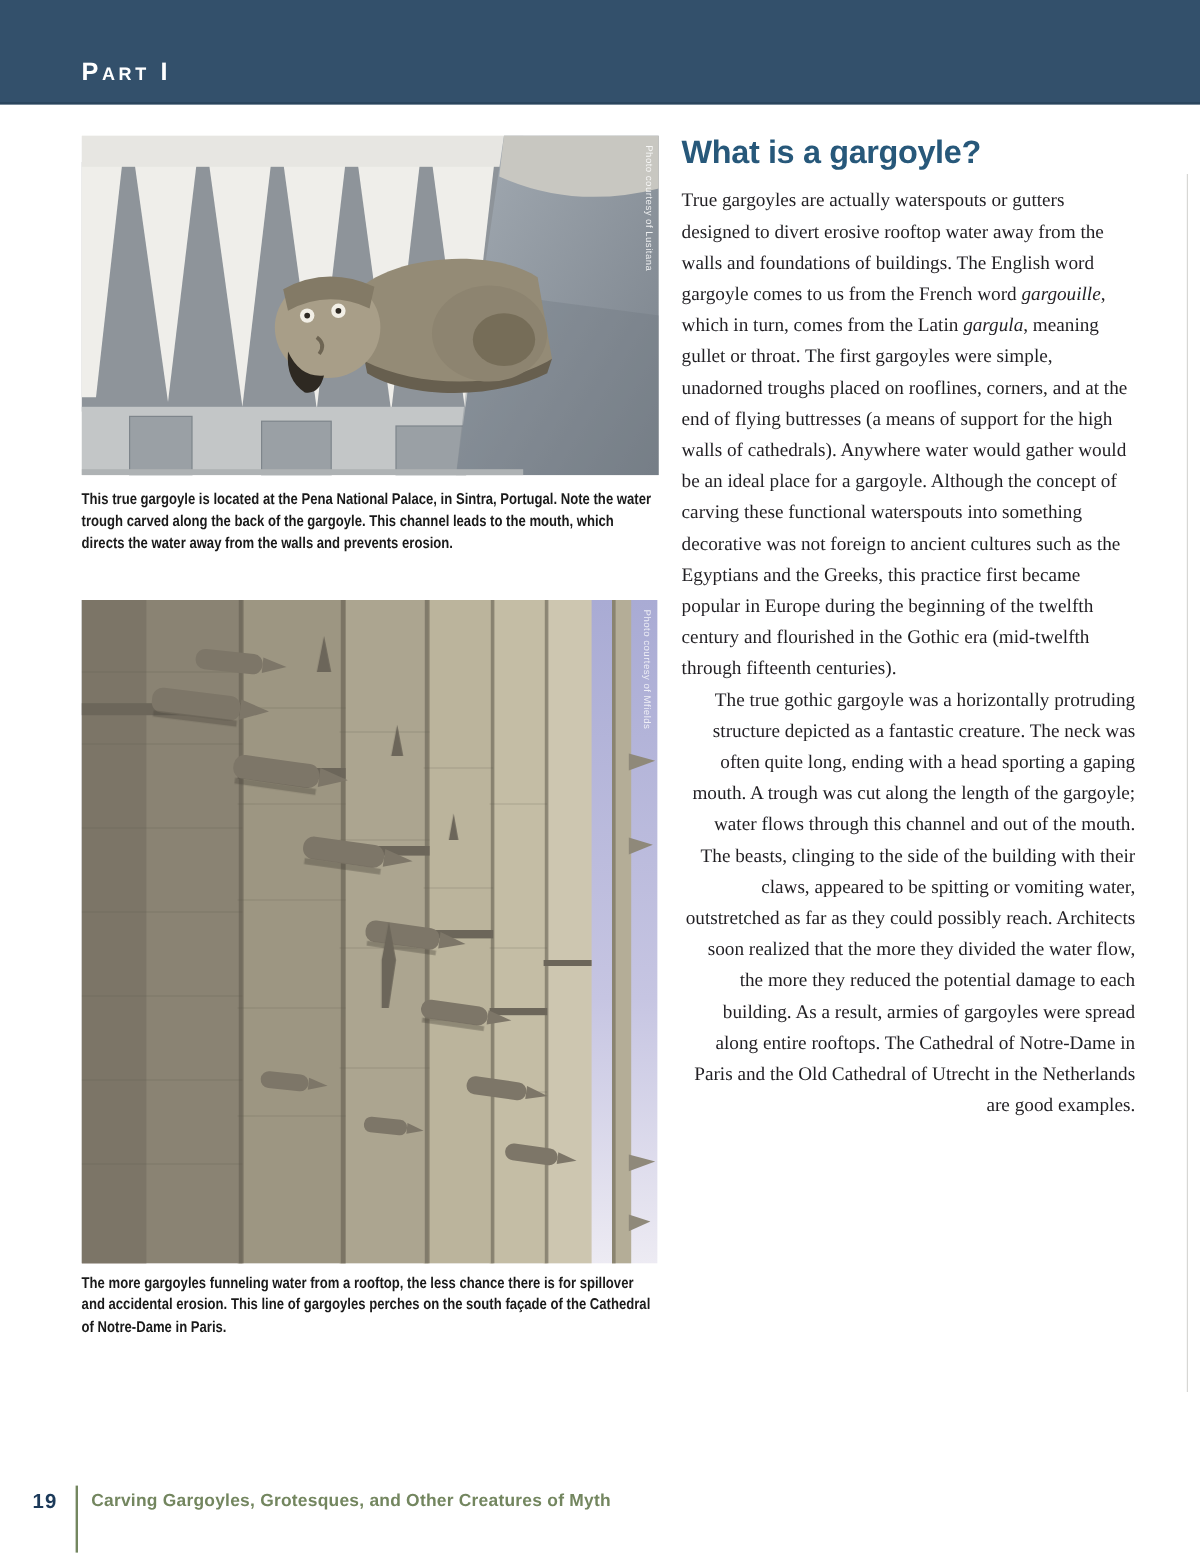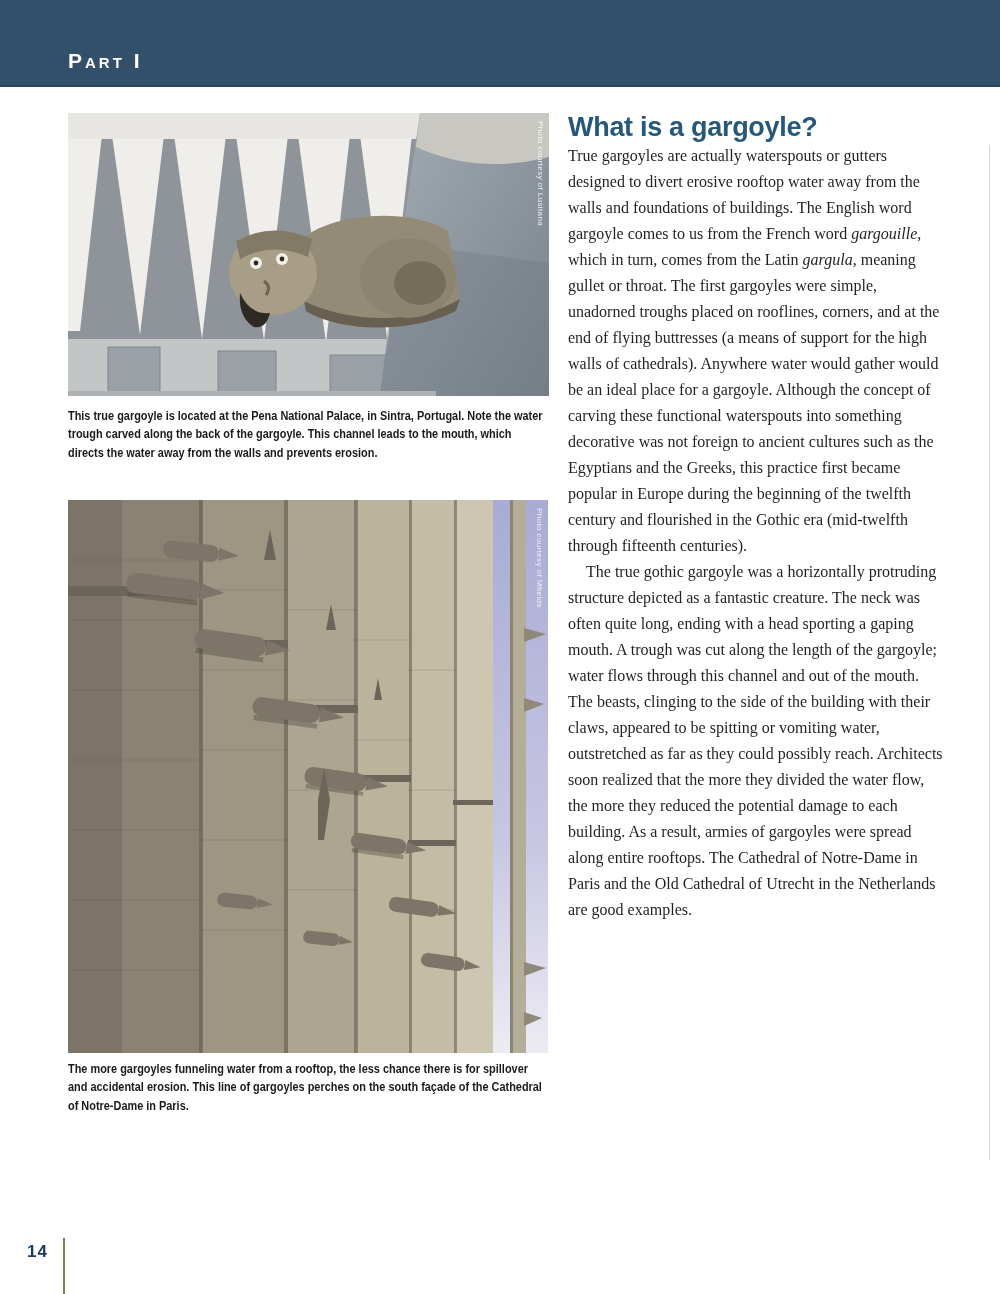--- a/index.html
+++ b/index.html
@@ -55,30 +55,30 @@
   .caption-1{top:407px;}
   .caption-2{top:1060px;}
   .article{
     position:absolute;left:568px;top:112px;width:378px;
   }
   .article-heading{
     color:var(--heading);
     font-size:27px;
     font-weight:bold;
     letter-spacing:-0.3px;
-    margin-bottom:0;
+    margin-bottom:12px;
   }
   .article-body{
     font-family:"Liberation Serif", serif;
     font-size:16px;
     line-height:26px;
     color:var(--body-text);
   }
   .body-para{margin:0;}
-  .body-para.indent{text-indent:18px;}
+  .body-para.indent{text-indent:18px;text-align:right;}
   .page-edge-line{
     position:absolute;left:989px;top:145px;width:1px;height:1015px;
     background:#d7d7d4;
   }
   .footer{position:absolute;left:0;top:1236px;width:1000px;height:58px;}
   .page-number{
     position:absolute;left:27px;top:6px;
     color:var(--page-number);
     font-size:17px;font-weight:bold;letter-spacing:1px;
   }
@@ -283,15 +283,16 @@
   <h1 class="article-heading">What is a gargoyle?</h1>
   <div class="article-body">
       <p class="body-para"><span>True gargoyles are actually waterspouts or gutters designed to divert erosive rooftop water away from the walls and foundations of buildings. The English word gargoyle comes to us from the French word </span><i>gargouille</i><span>, which in turn, comes from the Latin </span><i>gargula</i><span>, meaning gullet or throat. The first gargoyles were simple, unadorned troughs placed on rooflines, corners, and at the end of flying buttresses (a means of support for the high walls of cathedrals). Anywhere water would gather would be an ideal place for a gargoyle. Although the concept of carving these functional waterspouts into something decorative was not foreign to ancient cultures such as the Egyptians and the Greeks, this practice first became popular in Europe during the beginning of the twelfth century and flourished in the Gothic era (mid-twelfth through fifteenth centuries).</span></p>
       <p class="body-para indent"><span>The true gothic gargoyle was a horizontally protruding structure depicted as a fantastic creature. The neck was often quite long, ending with a head sporting a gaping mouth. A trough was cut along the length of the gargoyle; water flows through this channel and out of the mouth. The beasts, clinging to the side of the building with their claws, appeared to be spitting or vomiting water, outstretched as far as they could possibly reach. Architects soon realized that the more they divided the water flow, the more they reduced the potential damage to each building. As a result, armies of gargoyles were spread along entire rooftops. The Cathedral of Notre-Dame in Paris and the Old Cathedral of Utrecht in the Netherlands are good examples.</span></p>
     </div>
 </div>
 
 <div class="page-edge-line"></div>
 
 <div class="footer">
-  <span class="page-number">14</span>
+  <span class="page-number">19</span>
   <span class="footer-rule"></span>
+  <span class="book-title">Carving Gargoyles, Grotesques, and Other Creatures of Myth</span>
 </div>
 
 </body></html>

